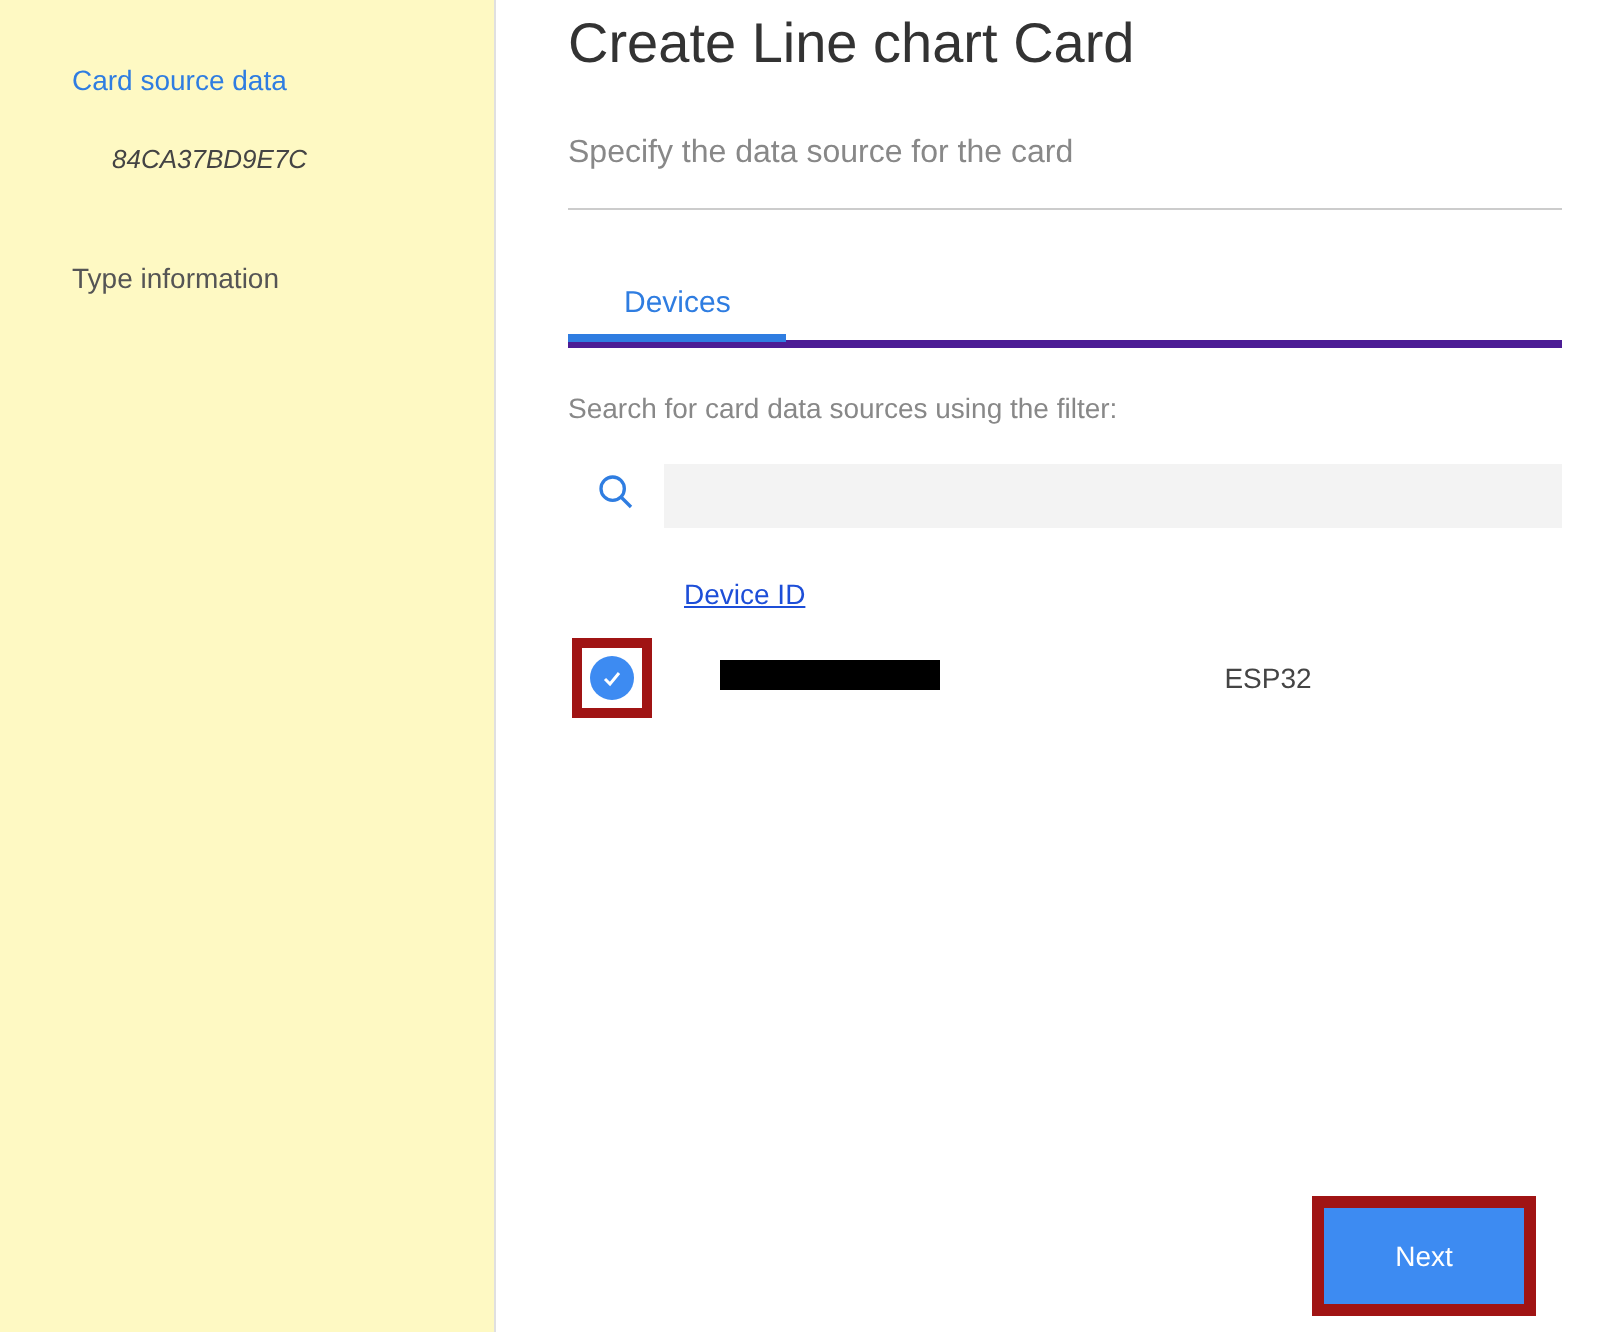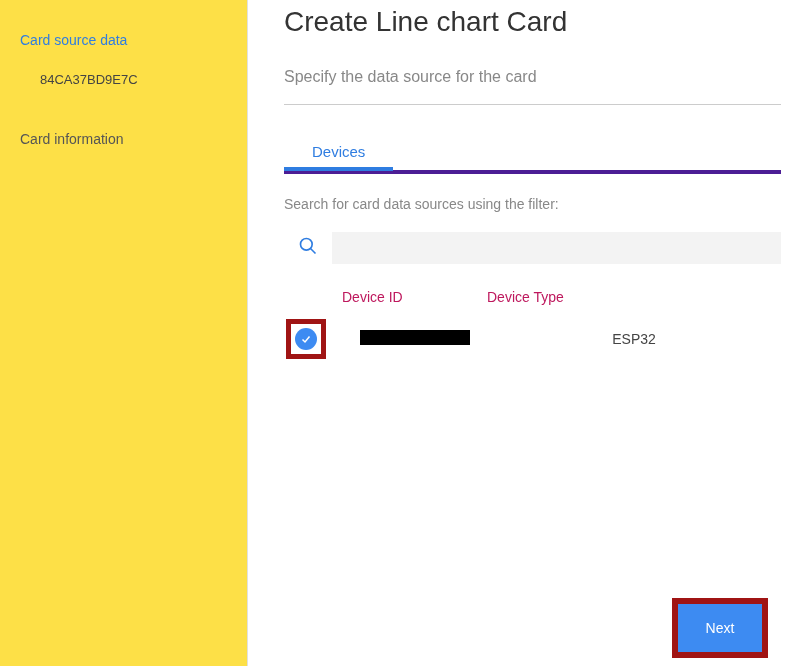--- a/index.html
+++ b/index.html
@@ -9,37 +9,39 @@
       height: 666px;
       background: #ffffff;
       overflow: hidden;
     }
     .container {
       display: flex;
       height: 100%;
     }
     .sidebar {
       width: 248px;
-      background: #fde047;
+      background: #fef9c3;
       border-right: 1px solid #e0e0e0;
       padding-top: 20px;
+      padding-left: 16px;
     }
     .sidebar-item {
       padding: 12px 20px;
       font-size: 14px;
       color: #555;
       cursor: pointer;
     }
     .sidebar-item.active {
       color: #2f7de1;
     }
     .sidebar-subitem {
       padding: 12px 20px 12px 40px;
       font-size: 13px;
       color: #444;
+      font-style: italic;
     }
     .main {
       flex: 1;
       padding: 0 20px 0 36px;
       display: flex;
       flex-direction: column;
       position: relative;
     }
     .page-title {
       font-size: 28px;
@@ -109,22 +111,23 @@
       border: none;
       padding: 0 10px;
       font-size: 14px;
     }
     .table {
       width: 100%;
     }
     .table-header {
       display: flex;
       font-size: 14px;
-      color: #be185d;
+      color: #1d4ed8;
       margin-bottom: 14px;
+      text-decoration: underline;
     }
     .col-check {
       width: 58px;
     }
     .col-id {
       width: 145px;
     }
     .col-type {
       flex: 1;
     }
@@ -177,39 +180,39 @@
       bottom: 8px;
     }
     .next-highlight {
       border: 6px solid #a01414;
       padding: 0;
     }
     .next-button {
       background: #3d8bf2;
       color: #fff;
       border: none;
-      width: 84px;
+      width: 100px;
       height: 48px;
       font-size: 14px;
       cursor: pointer;
     }
   </style>
 </head>
 <body>
 
 <div class="container">
   <aside class="sidebar">
     <div class="sidebar-item active">
       <span>Card source data</span>
     </div>
     <div class="sidebar-subitem">
       <span>84CA37BD9E7C</span>
     </div>
     <div class="sidebar-item" style="margin-top:20px;">
-      <span>Card information</span>
+      <span>Type information</span>
     </div>
   </aside>
 
   <main class="main">
     <h1 class="page-title">Create Line chart Card</h1>
     <p class="page-subtitle">Specify the data source for the card</p>
     <div class="hr"></div>
 
     <div class="tabs">
       <div class="tab active">
@@ -228,21 +231,20 @@
             </svg>
         </span>
       </div>
       <input class="search-input" type="text" placeholder="" style="">
     </div>
 
     <div class="table">
       <div class="table-header">
         <div class="col-check"></div>
         <div class="col-id">Device ID</div>
-        <div class="col-type">Device Type</div>
       </div>
       <div class="table-row">
         <div class="col-check check-wrapper">
           <div class="check-highlight">
             <div class="check-circle">
               <svg viewBox="0 0 24 24">
                   <polyline points="5,13 10,18 19,7"></polyline>
                 </svg>
             </div>
           </div>

